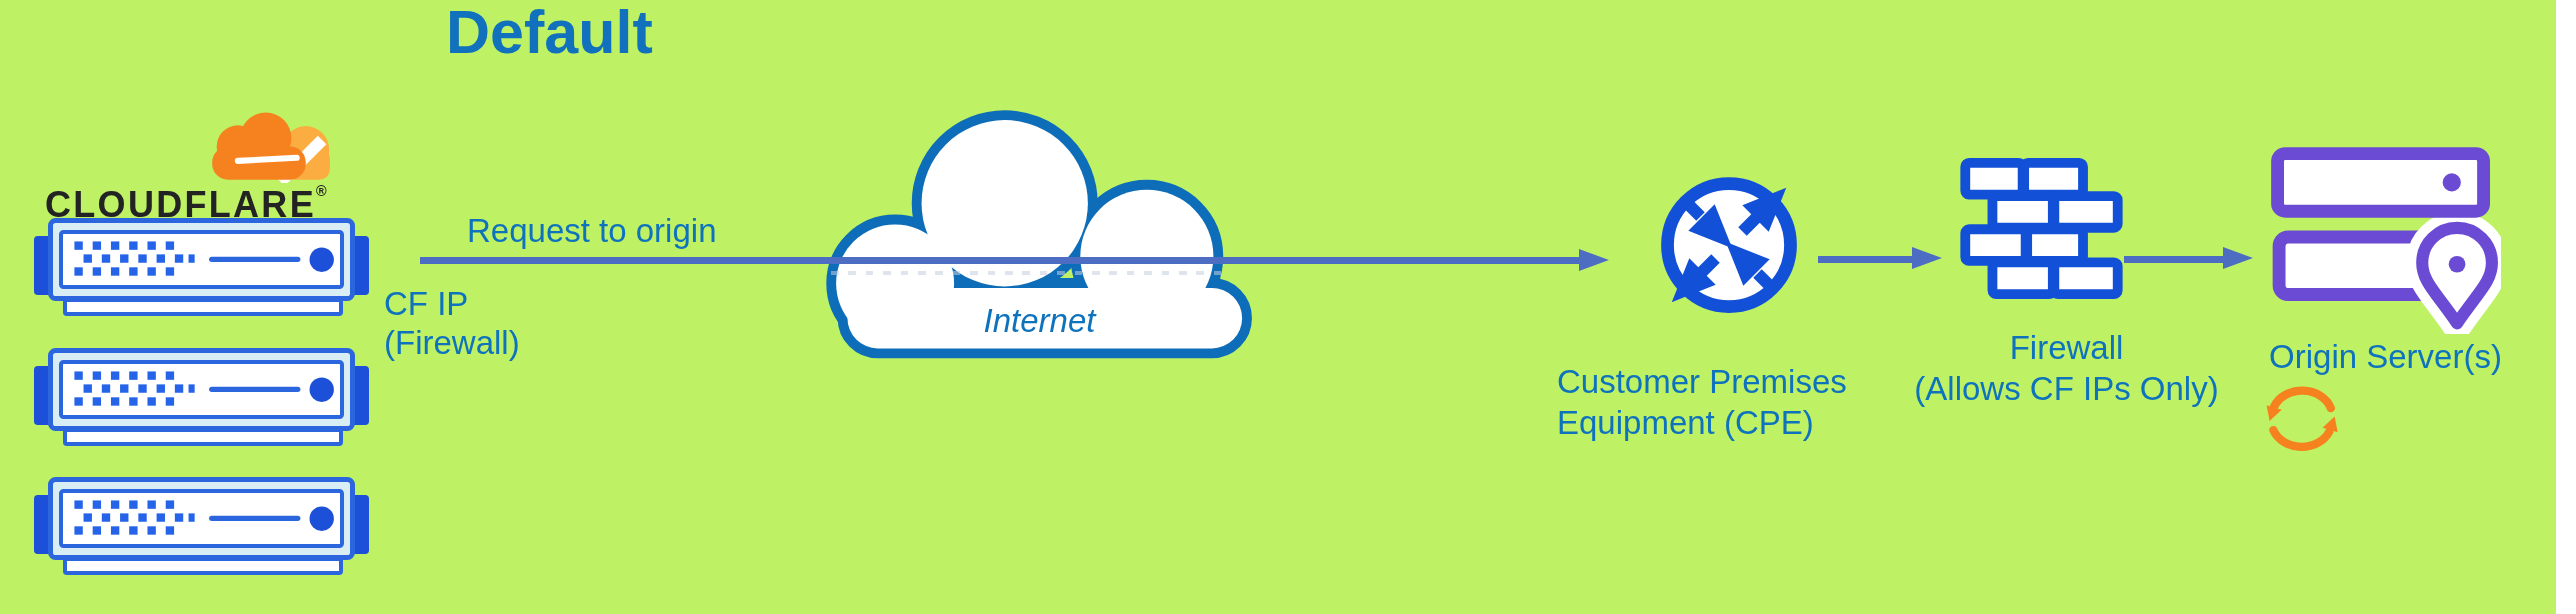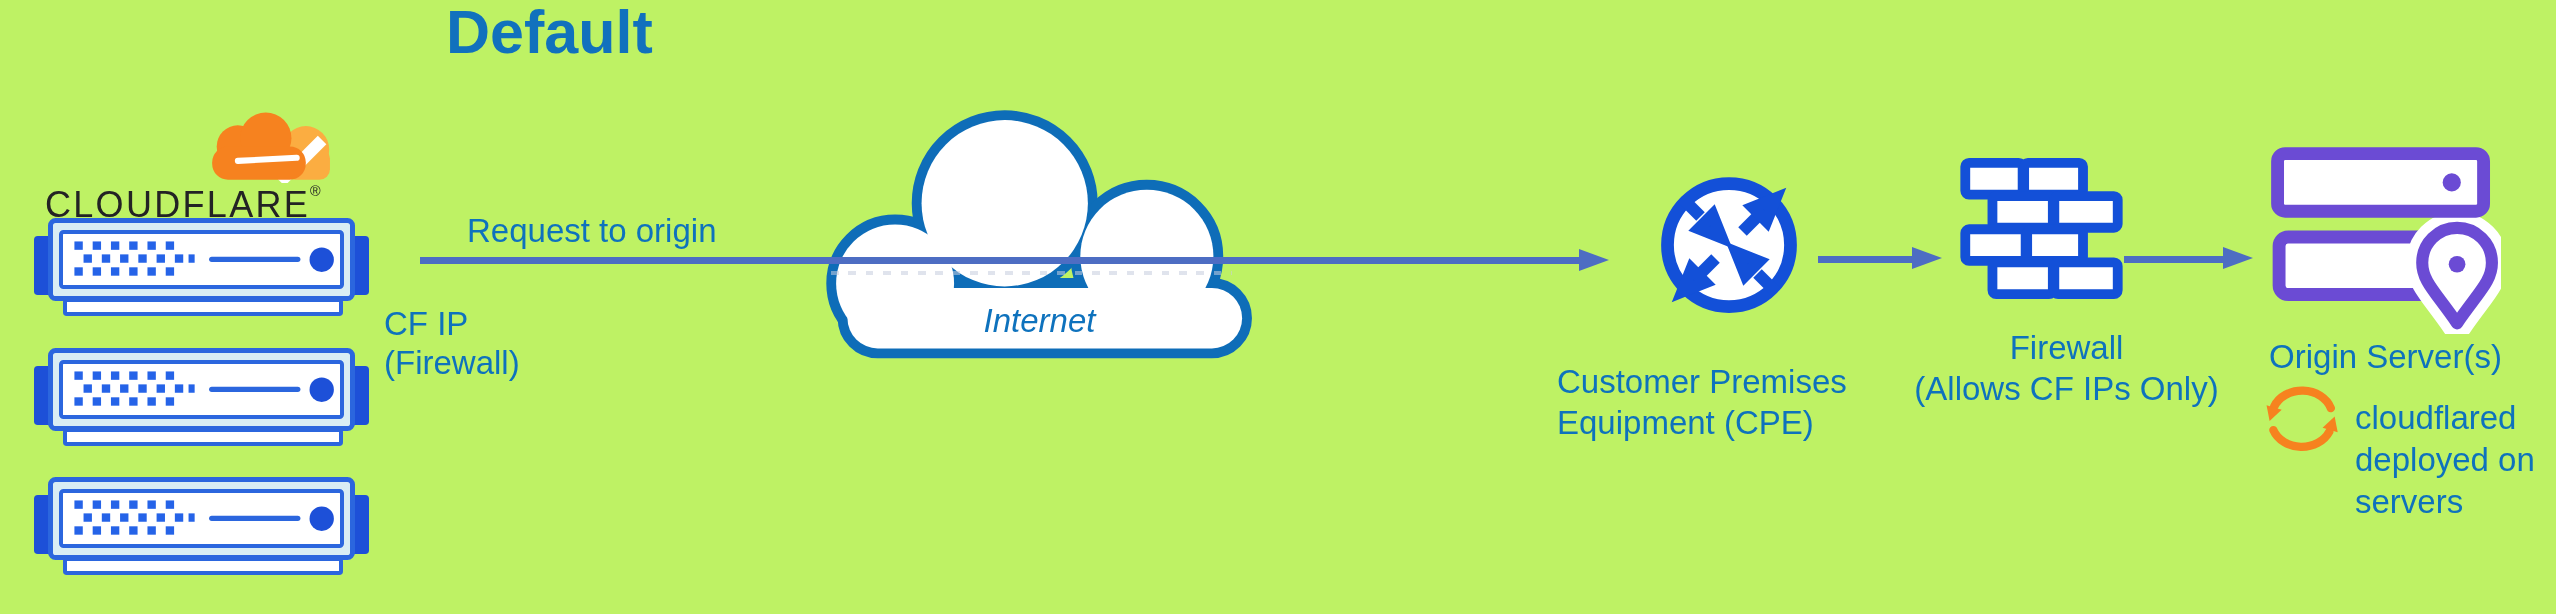--- a/index.html
+++ b/index.html
@@ -10,21 +10,21 @@
   .abs{position:absolute;}
   
   .title{
     font-size:61px;font-weight:600;color:var(--title_blue);white-space:nowrap;line-height:1;
   }
   .label{
     font-size:33px;color:var(--label_blue);white-space:nowrap;line-height:41px;
   }
   .label.center{text-align:center;}
   .wordmark{
-    font-size:36px;font-weight:400;letter-spacing:2.3px;color:var(--wordmark_dark);
+    font-size:36px;font-weight:700;letter-spacing:2.3px;color:var(--wordmark_dark);
     white-space:nowrap;line-height:1;
   }
   .regmark{font-size:14.4px;vertical-align:21px;letter-spacing:0;}
   
   .conn-line{height:6.8px;background:var(--connector);}
   .conn-head{
     width:0;height:0;border-top:11.4px solid transparent;border-bottom:11.4px solid transparent;
     border-left:30px solid var(--connector);
   }
   .dashes{
@@ -196,21 +196,21 @@
       <rect x="32" y="238" width="522" height="80" rx="40"></rect>
     </g>
   </svg>
 
   <div class="abs dashes" style="left:831px;top:271px;width:401px;z-index:2;"></div>
   <div class="abs conn-line" style="left:420px;top:257px;width:1159px;z-index:3;"></div>
   <div class="abs conn-head" style="left:1579px;top:249px;z-index:3;"></div>
 
   <div class="abs label" style="left:467px;top:210px;text-align:center;">Request to origin</div>
 
-  <div class="abs label" style="left:384px;top:284px;line-height:39px;margin-top:20px;">
+  <div class="abs label" style="left:384px;top:284px;line-height:39px;">
     <div>CF IP</div>
     <div>(Firewall)</div>
   </div>
 
   <div class="abs label center" style="left:911px;top:300px;width:257px;z-index:4;font-style:italic;">Internet</div>
 
   <svg class="abs" style="left:1654px;top:170px;" width="150" height="150" viewBox="0 0 200 200">
     <circle cx="100" cy="100" r="82" fill="#ffffff" stroke="var(--icon_blue)" stroke-width="17"></circle>
     <g stroke="var(--icon_blue)" stroke-width="16" fill="var(--icon_blue)">
       <line x1="38" y1="38" x2="62" y2="62"></line>
@@ -268,20 +268,15 @@
     <g stroke="var(--cf_orange)" stroke-width="11" fill="none" stroke-linecap="round">
       <path d="M95,33 A40,34 0 0 0 20,31"></path>
       <path d="M19,62 A40,34 0 0 0 93,64"></path>
     </g>
     <g fill="var(--cf_orange)">
       <polygon points="14,50 30,35 10,29"></polygon>
       <polygon points="100,44 104,65 84,59"></polygon>
     </g>
   </svg>
 
-  <div class="abs label" style="left:2355px;top:397px;line-height:42px;">
-    <div>cloudflared</div>
-    <div>deployed on</div>
-    <div>servers</div>
-  </div>
 
 </div>
 
 
 </body></html>

